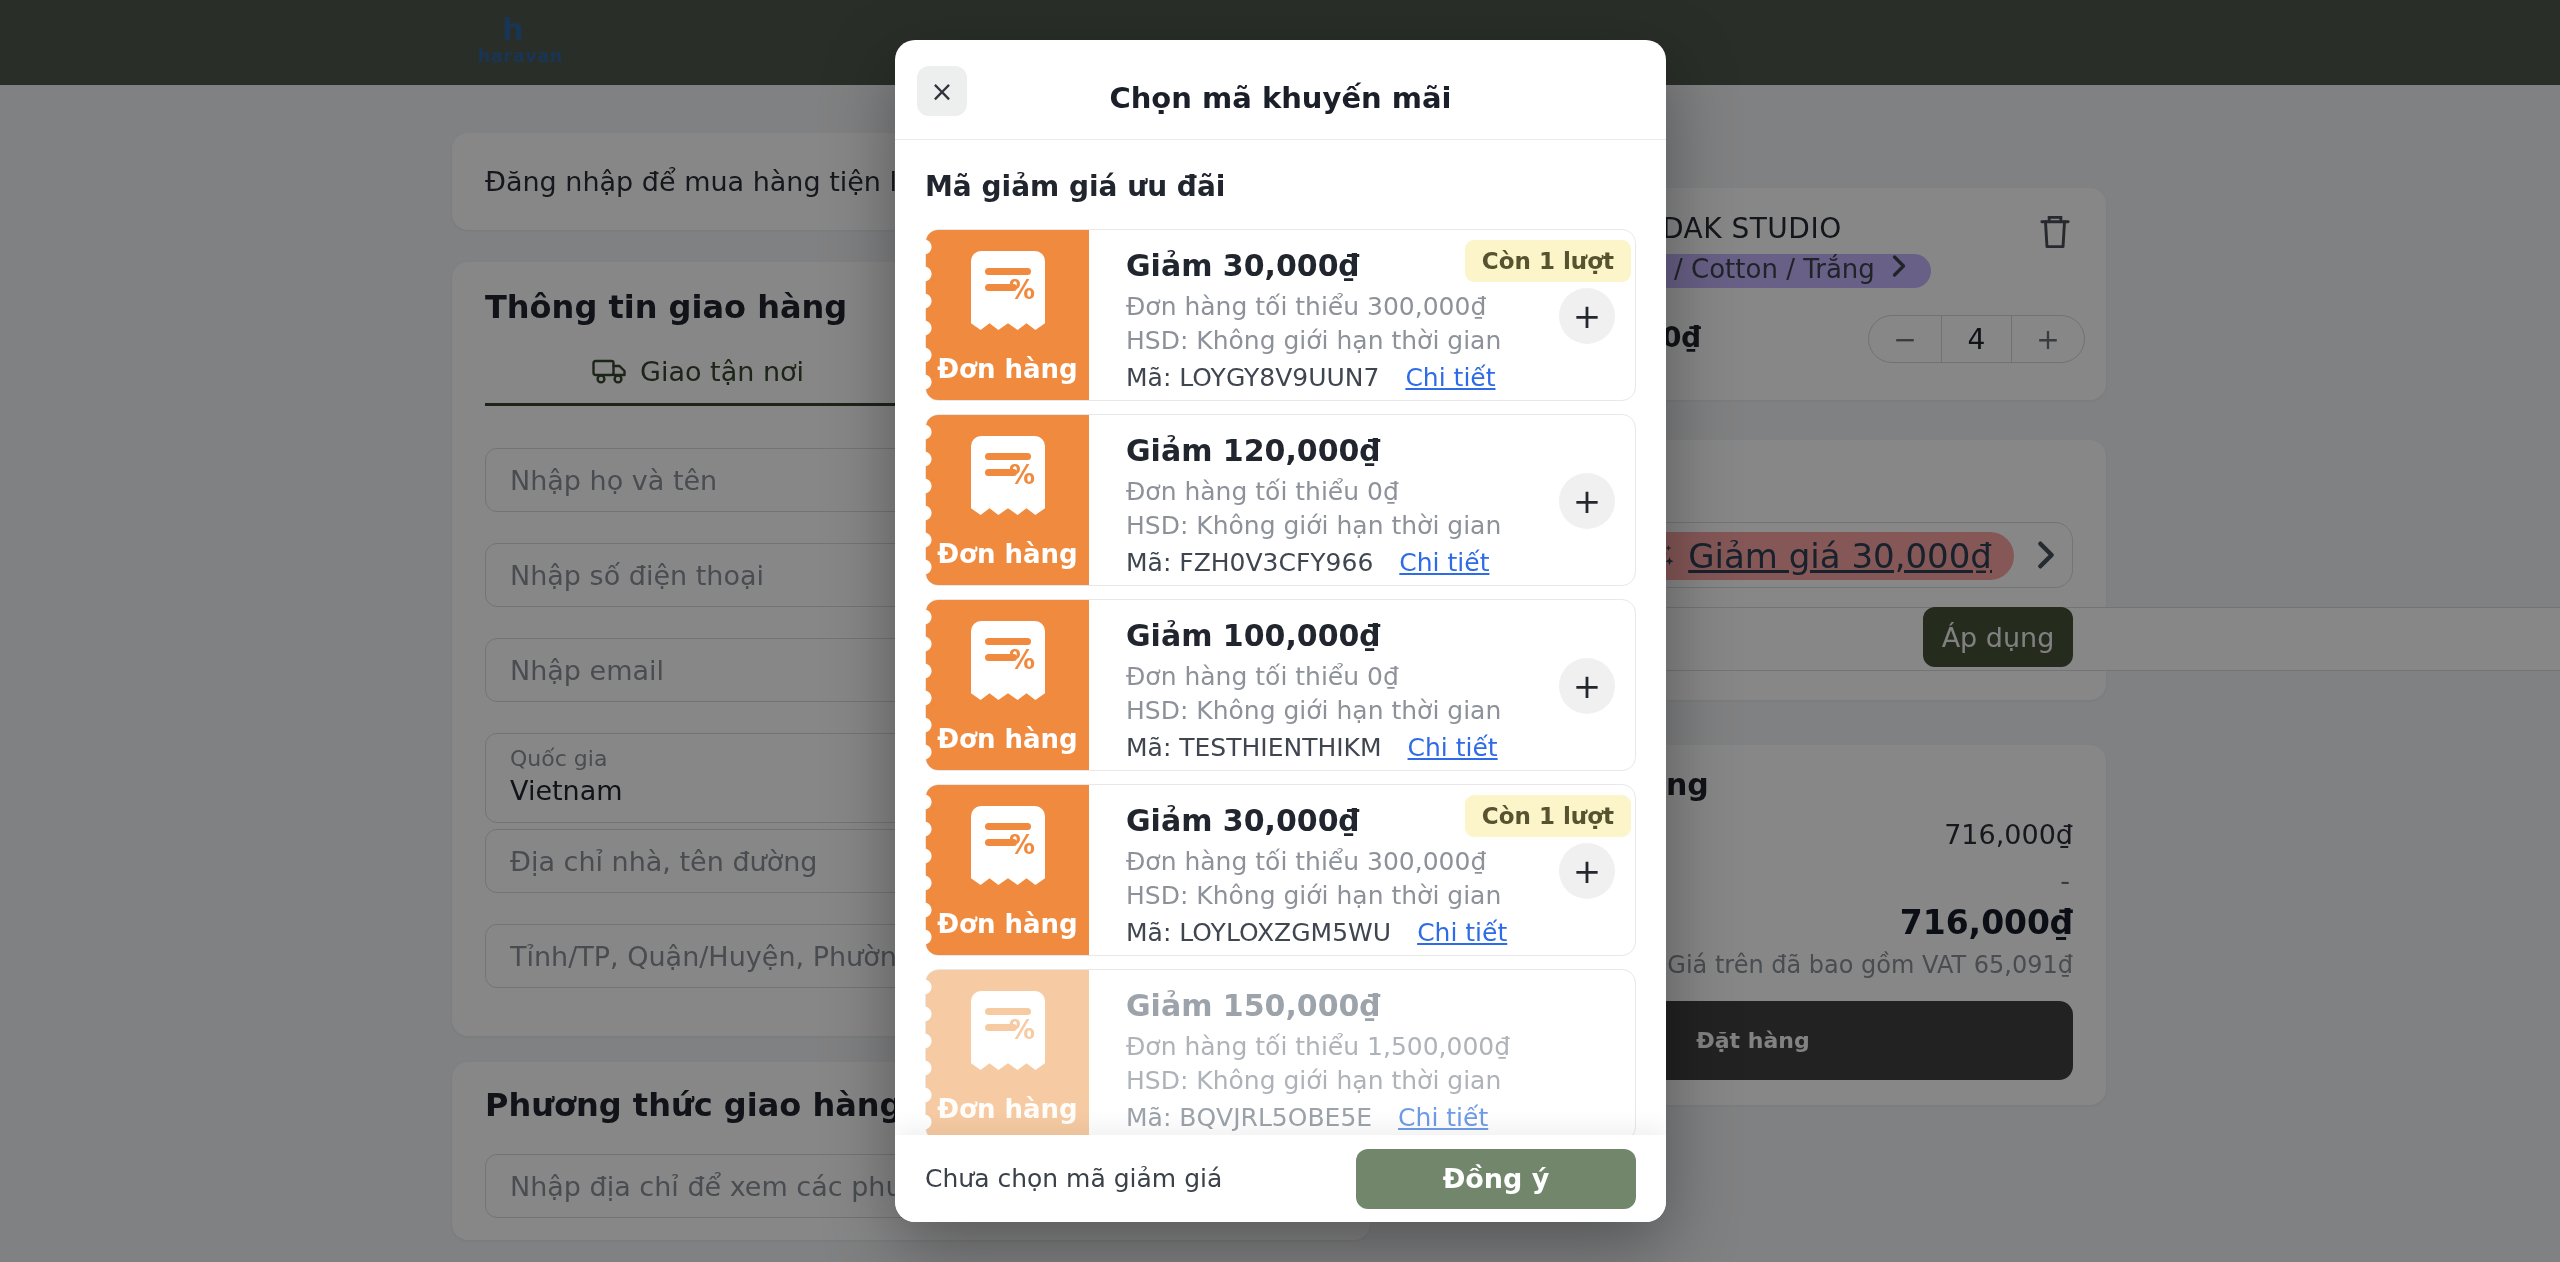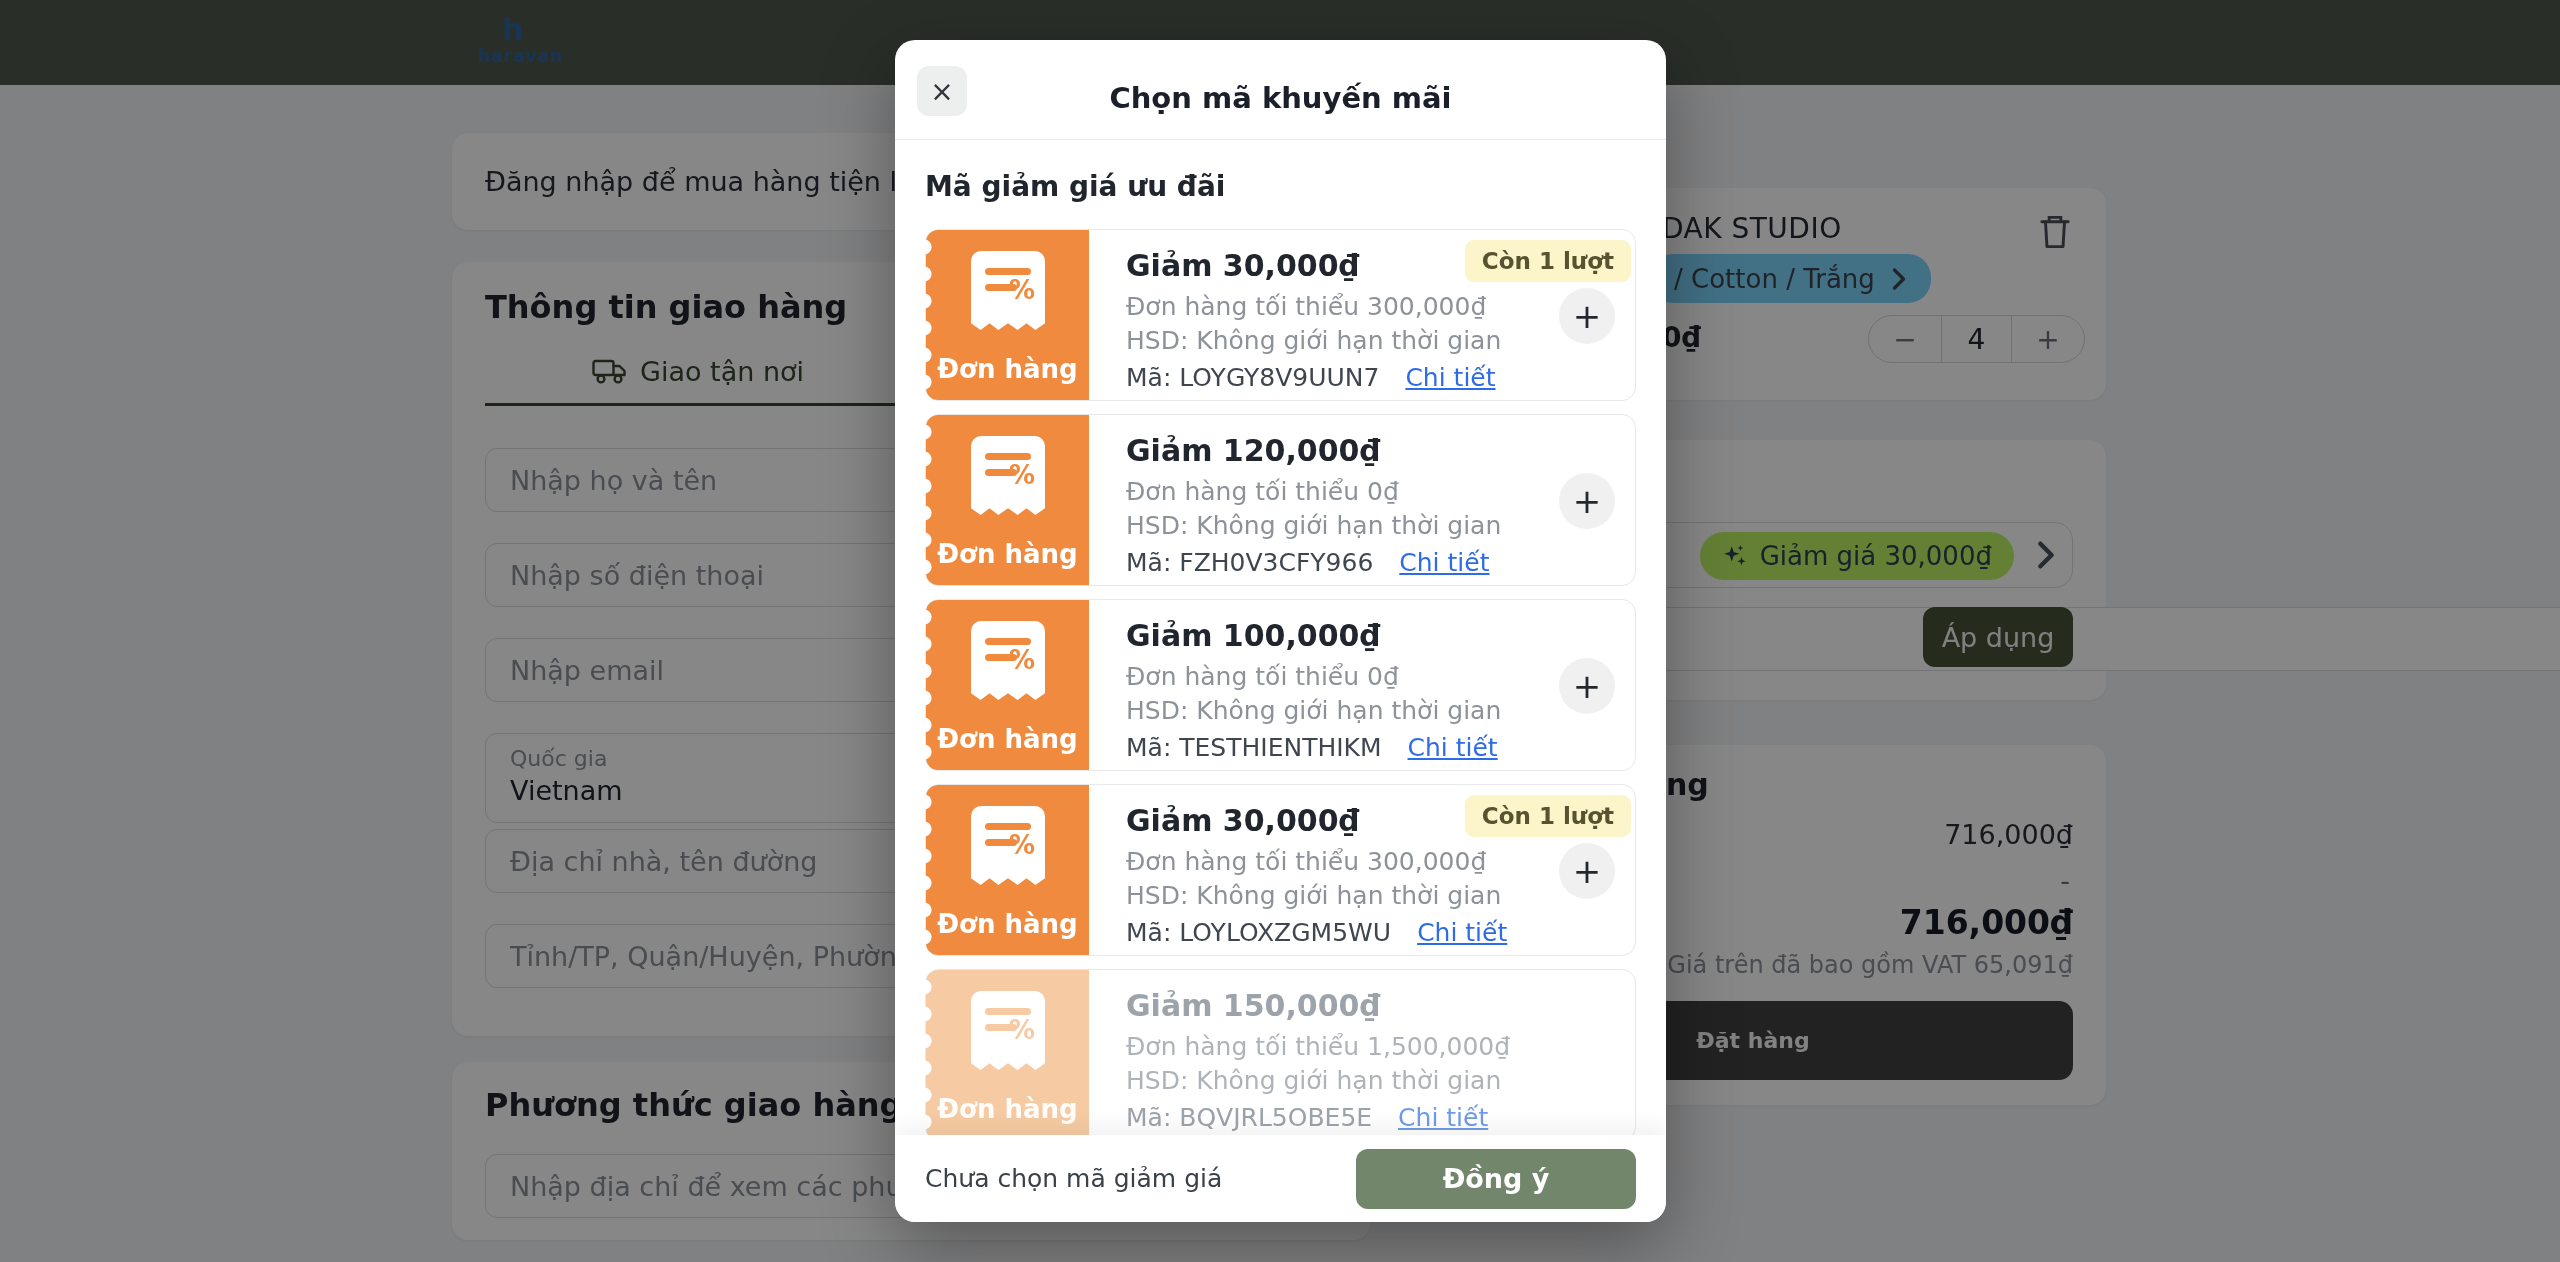--- a/index.html
+++ b/index.html
@@ -30,29 +30,29 @@
   .select-box { width:852px; height:90px; border:1.5px solid #D9DBDD; border-radius:12px; padding:12px 24px; margin-top:31px; }
   .select-label { font-size:22px; color:#8B9097; }
   .select-value { font-size:27px; color:#20252E; margin-top:4px; }
 
   .delivery-card { left:452px; top:1062px; width:918px; height:178px; padding:24px 33px; }
 
   
   .product-card { left:1400px; top:188px; width:706px; height:212px; }
   .product-title { position:absolute; left:262px; top:24px; font-size:28px; color:#242A33; letter-spacing:.5px; white-space:nowrap; }
   .trash { position:absolute; right:33px; top:25px; width:36px; height:38px; }
-  .variant-chip { position:absolute; left:250px; top:66px; height:49px; border-radius:23px; background:#7dd3fc; display:flex; align-items:center; gap:16px; padding:0 24px; font-size:26px; color:#3E444D; white-space:nowrap; }
+  .variant-chip { position:absolute; left:250px; top:66px; height:34px; border-radius:23px; background:#c4b5fd; display:flex; gap:16px; padding:0 24px; font-size:26px; color:#3E444D; white-space:nowrap; }
   .price-frag { position:absolute; left:262px; top:133px; font-size:28px; font-weight:700; color:#20252E; }
   .stepper { position:absolute; right:21px; top:127px; width:217px; height:48px; border:1.5px solid #D4D6D9; border-radius:24px; display:flex; align-items:stretch; }
   .step-btn { width:72px; display:flex; align-items:center; justify-content:center; font-size:28px; color:#6B7077; }
   .step-val { flex:1; display:flex; align-items:center; justify-content:center; font-size:28px; color:#20252E; border-left:1.5px solid #D4D6D9; border-right:1.5px solid #D4D6D9; }
 
   .discount-card { left:1400px; top:440px; width:706px; height:260px; }
   .suggest-row { position:absolute; left:-40px; right:33px; top:82px; height:66px; border:1.5px solid #D9DBDE; border-radius:18px; }
-  .disc-chip { position:absolute; right:58px; top:9px; height:48px; border-radius:24px; background:#bef264; display:flex; align-items:center; gap:12px; padding:0 22px; font-size:26px; color:#2E4156; white-space:nowrap; }
+  .disc-chip { position:absolute; right:58px; top:9px; height:48px; border-radius:24px; background:#fca5a5; display:flex; align-items:center; gap:12px; padding:0 22px; font-size:34px; color:#2E4156; white-space:nowrap;text-decoration:underline; }
   .suggest-chevron { position:absolute; right:16px; top:17px; }
   .promo-input { position:absolute; left:-40px; top:167px; width:1950px; max-width:none; }
   .promo-frag { position:absolute; left:262px; top:184px; font-size:27px; color:#8B9097; }
   .apply-btn { position:absolute; right:33px; top:167px; width:150px; height:60px; border-radius:12px; background:#46543A; color:#F2F2F2; font-size:27px; display:flex; align-items:center; justify-content:center; }
 
   .summary-card { left:1400px; top:745px; width:706px; height:360px; }
   .summary-h-frag { position:absolute; left:266px; top:22px; font-size:30px; font-weight:700; color:#20252E; }
   .sum-val1 { position:absolute; right:33px; top:74px; font-size:27px; color:#2A2F38; }
   .sum-dash { position:absolute; right:36px; top:120px; font-size:27px; color:#6B7077; }
   .sum-total { position:absolute; right:33px; top:158px; font-size:33px; font-weight:800; color:#161B26; }

